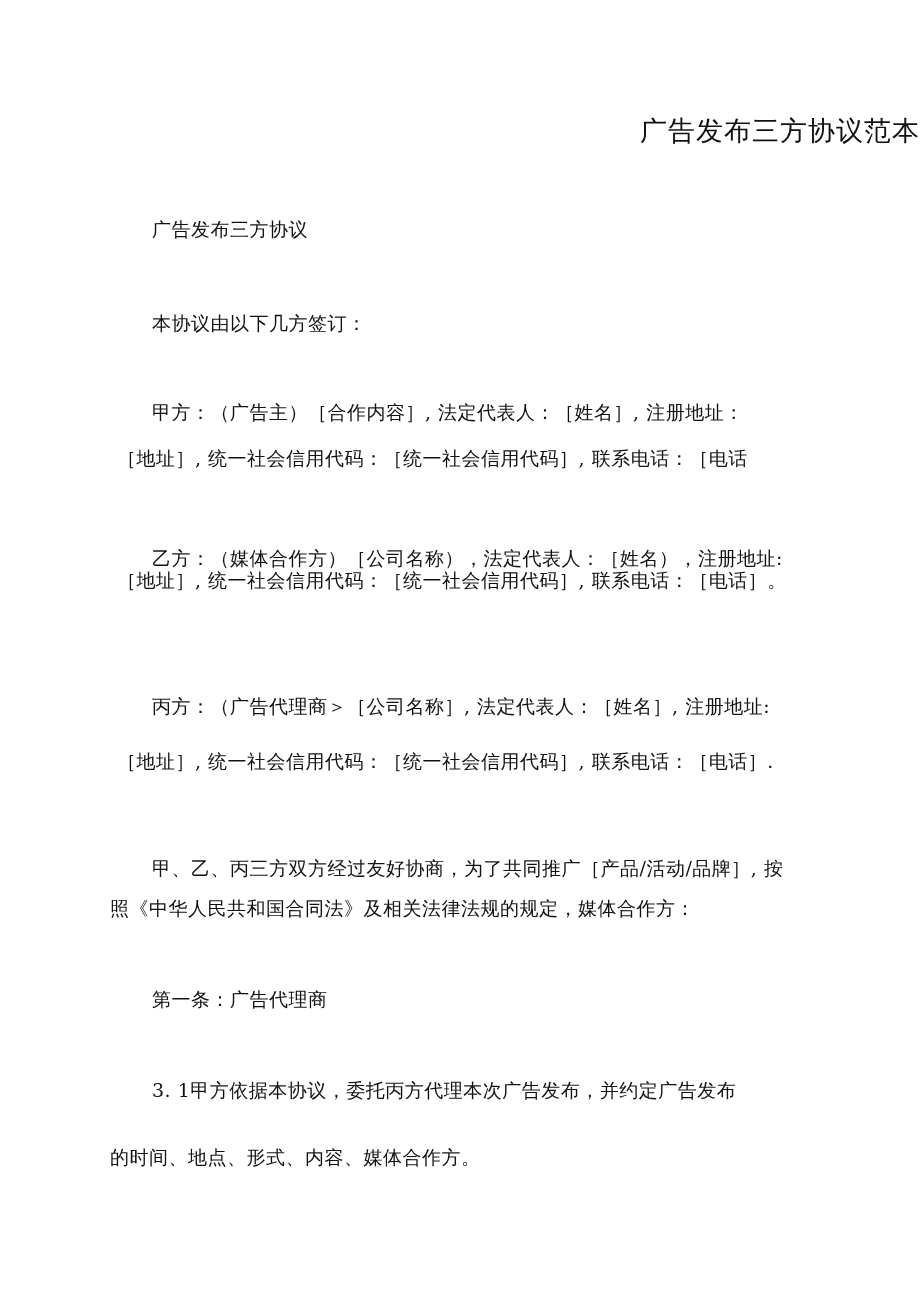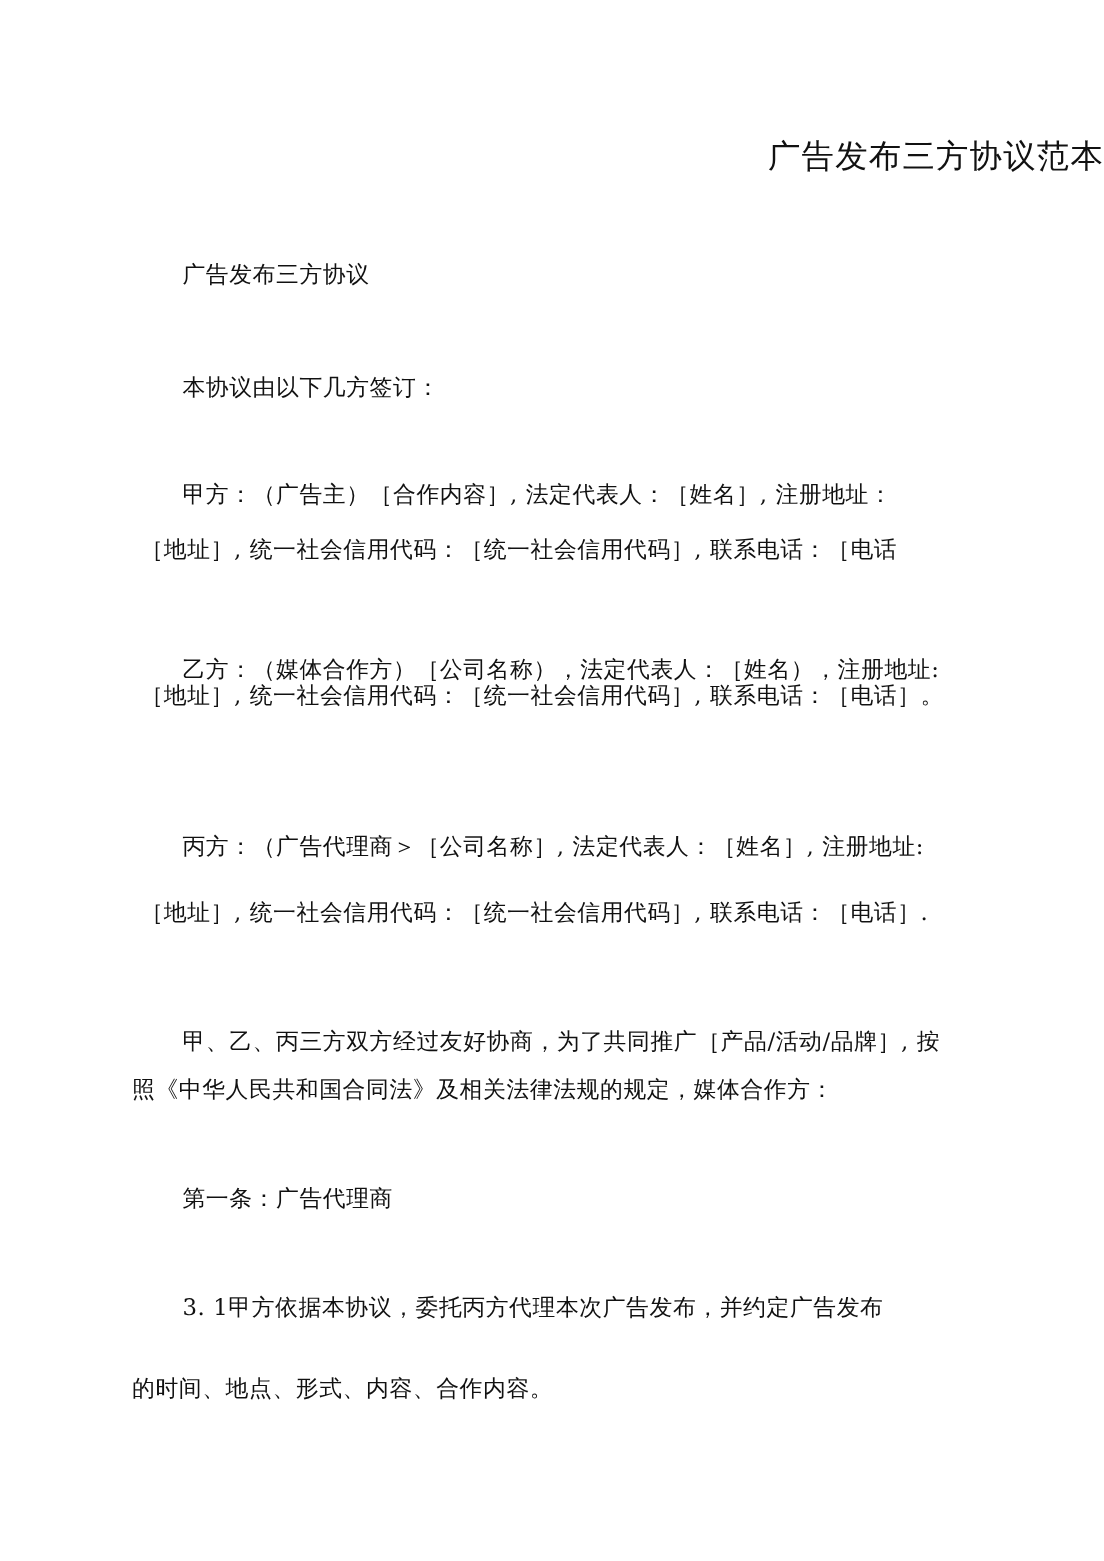--- a/index.html
+++ b/index.html
@@ -61,15 +61,15 @@
 
   <div>
     <div class="line" style="top:840px; left:152px;margin-top:16px;">甲、乙、丙三方双方经过友好协商，为了共同推广［产品/活动/品牌］, 按</div>
     <div class="line" style="top:896px; left:110px;">照《中华人民共和国合同法》及相关法律法规的规定，媒体合作方：</div>
   </div>
 
   <div class="line" style="top:987px; left:152px;">第一条：广告代理商</div>
 
   <div>
     <div class="line" style="top:1078px; left:152px;">3. 1甲方依据本协议，委托丙方代理本次广告发布，并约定广告发布</div>
-    <div class="line" style="top:1145px; left:110px;">的时间、地点、形式、内容、合作内容。</div>
+    <div class="line" style="top:1145px; left:110px;">的时间、地点、形式、内容、媒体合作方。</div>
   </div>
 </div>
 
 </body></html>

